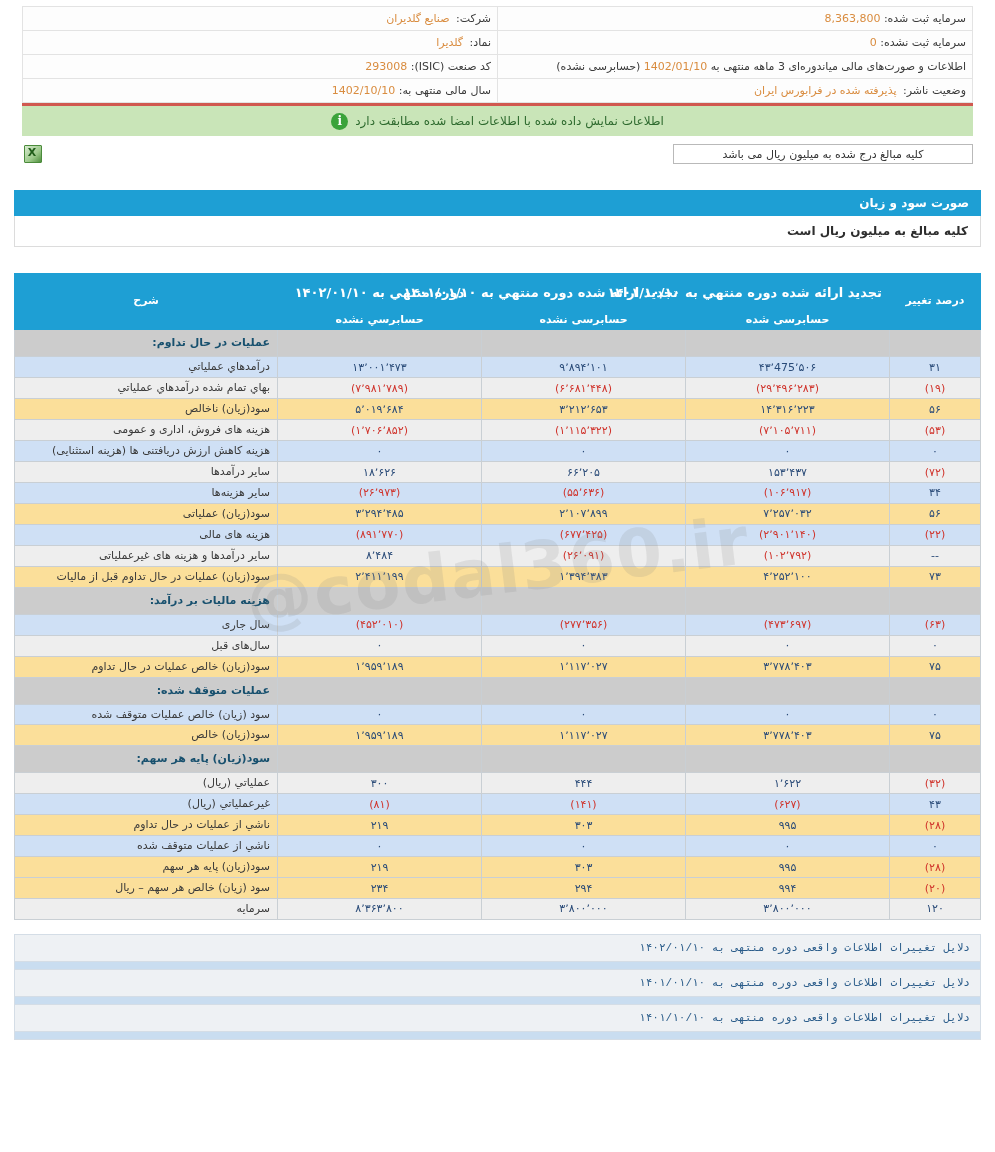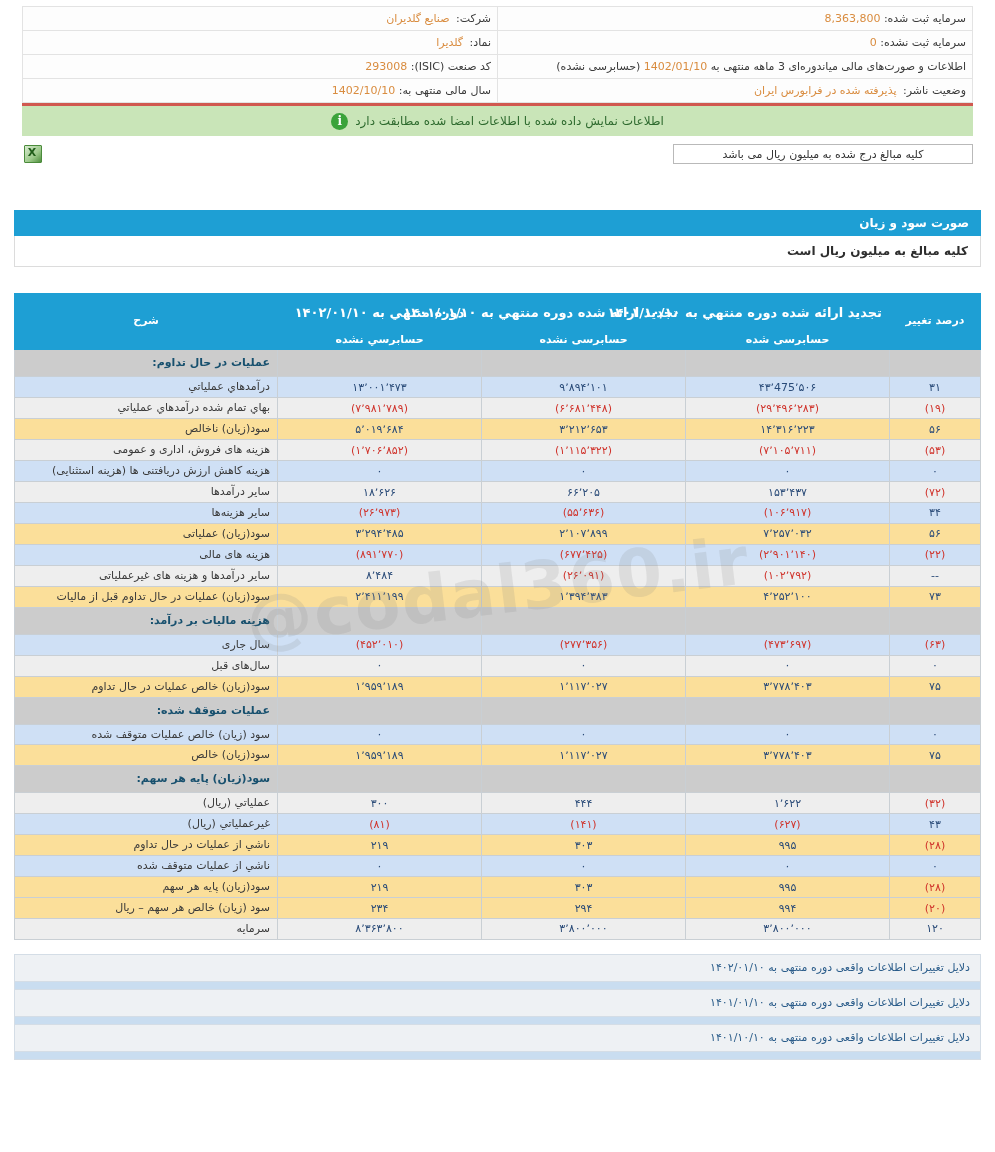--- a/index.html
+++ b/index.html
@@ -117,21 +117,21 @@
     padding: 0 8px;
     font-size: 11px;
     color: #333;
     min-width: 300px;
     text-align: center;
     box-sizing: border-box;
   }
 
   
   .section-block {
-    margin: 44px 14px 0 14px;
+    margin: 24px 14px 0 14px;
   }
   .section-bar {
     background: #1e9fd4;
     color: #ffffff;
     font-weight: bold;
     font-size: 12px;
     height: 26px;
     line-height: 26px;
     padding: 0 12px;
     text-align: right;
@@ -223,20 +223,21 @@
     font-family: "DejaVu Sans", "Liberation Sans", sans-serif;
     direction: ltr;
     z-index: 5;
   }
 
   
   .footer-wrap {
     margin: 14px 14px 0 14px;
     border: 1px solid #d4dde6;
     border-bottom: none;
+    font-family: Liberation Mono, monospace;
   }
   .footer-row {
     border-bottom: 1px solid #d4dde6;
     background: #eef1f4;
     height: 26px;
     line-height: 26px;
     padding: 0 10px;
     text-align: right;
     color: #2a5c8a;
     font-size: 11px;

